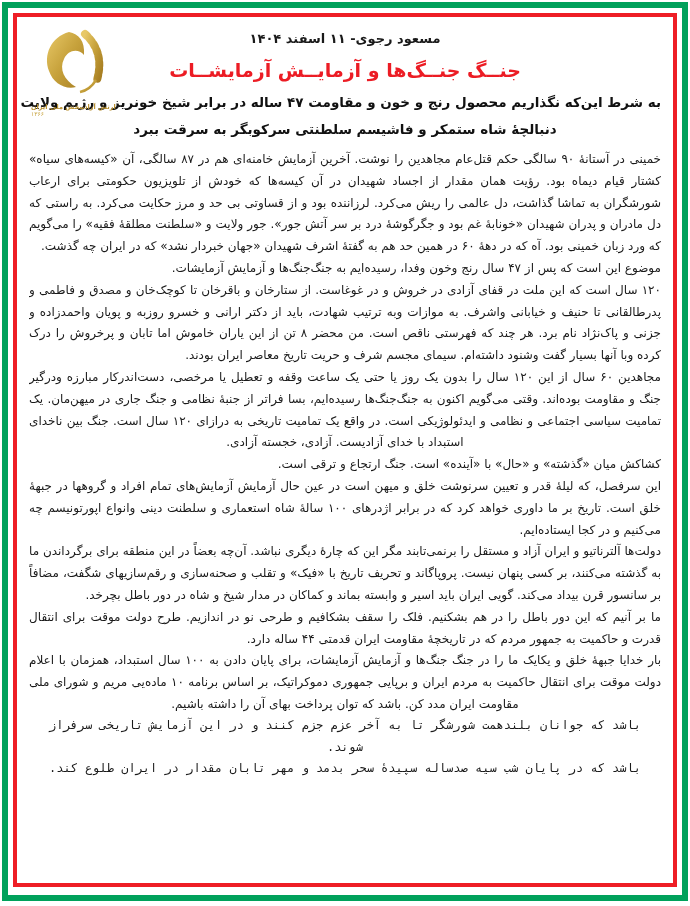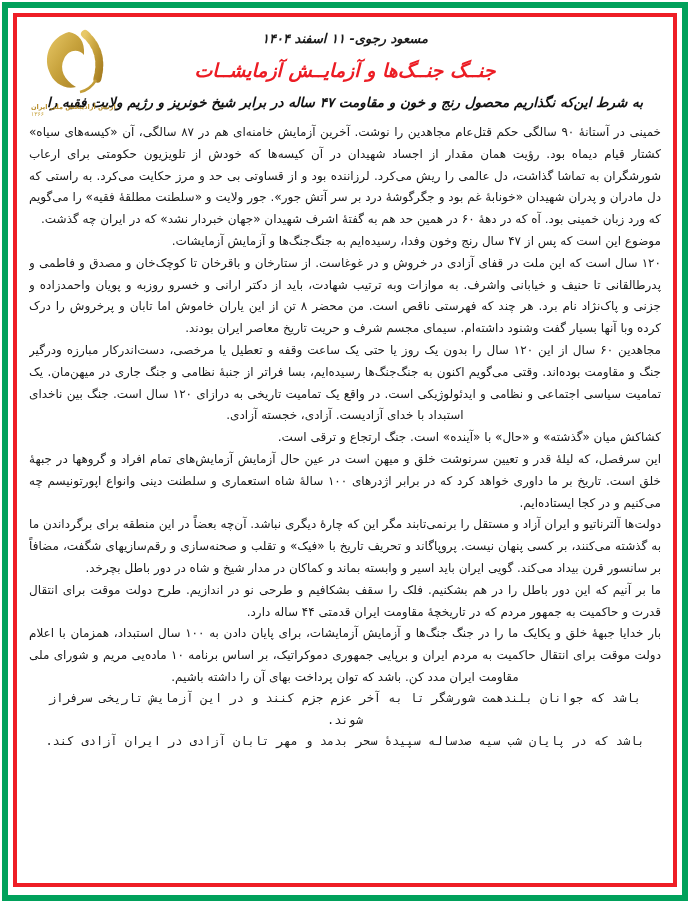--- a/index.html
+++ b/index.html
@@ -29,21 +29,21 @@
   }
   
   .logo{
     position:absolute;left:14px;top:11px;width:86px;
     line-height:1.1;
   }
   .logo svg{display:block;margin:0 auto;}
   .logo-caption{font-size:6.5px;color:#B8902F;font-weight:bold;margin-top:2px;}
   .logo-caption2{font-size:6px;color:#C7A23C;}
   
-  .header{direction:rtl;text-align:center;font-style:italic;}
+  .header{direction:rtl;text-align:center;}
   .byline{font-size:13px;font-weight:600;color:#1a1a1a;margin-top:8px;}
   .title-red{color:#EC1C24;font-weight:bold;white-space:nowrap;}
   .t1{font-size:19px;margin-top:13px;letter-spacing:0.5px;}
   .t2{font-size:15px;margin-top:12px;}
   .title-black{color:#111111;font-weight:bold;white-space:nowrap;}
   .t3{font-size:15px;margin-top:13px;}
   .t4{font-size:13.5px;margin-top:13px;}
   .t5{font-size:13.5px;margin-top:11px;}
   
   .body-text{
@@ -83,31 +83,32 @@
           <path d="M58 52 Q 52 62 42 64" fill="none" stroke="url(#gold)" stroke-width="2.5"></path>
         </svg>
         <div class="logo-caption">ارتش آزادیبخش ملی ایران</div>
         <div class="logo-caption2">۱۳۶۶</div>
       </div>
 
       <div class="header">
         <div class="byline">مسعود رجوی- ۱۱ اسفند ۱۴۰۴</div>
         <div class="title-red t1">جنــگ جنــگ‌ها و آزمایــش آزمایشــات</div>
         <div class="title-black t4">به شرط این‌که نگذاریم محصول رنج و خون و مقاومت ۴۷ ساله در برابر شیخ خونریز و رژیم ولایت فقیه را</div>
+        <div class="title-black t5">دنبالچهٔ شاه ستمکر و فاشیسم سلطنتی سرکوبگر به سرقت ببرد</div>
       </div>
 
       <div class="body-text" id="body-text">
           <p class="para align-justify">خمینی در آستانهٔ ۹۰ سالگی حکم قتل‌عام مجاهدین را نوشت. آخرین آزمایش خامنه‌ای هم در ۸۷ سالگی، آن «کیسه‌های سیاه» کشتار قیام دیماه بود. رؤیت همان مقدار از اجساد شهیدان در آن کیسه‌ها که خودش از تلویزیون حکومتی برای ارعاب شورشگران به تماشا گذاشت، دل عالمی را ریش می‌کرد. لرزاننده بود و از قساوتی بی حد و مرز حکایت می‌کرد. به راستی که دل مادران و پدران شهیدان «خونابهٔ غم بود و جگرگوشهٔ درد بر سر آتش جور». جور ولایت و «سلطنت مطلقهٔ فقیه» را می‌گویم که ورد زبان خمینی بود. آه که در دههٔ ۶۰ در همین حد هم به گفتهٔ اشرف شهیدان «جهان خبردار نشد» که در ایران چه گذشت.</p>
           <p class="para align-right">موضوع این است که پس از ۴۷ سال رنج وخون وفدا، رسیده‌ایم به جنگ‌جنگ‌ها و آزمایش آزمایشات.</p>
           <p class="para align-justify">۱۲۰ سال است که این ملت در قفای آزادی در خروش و در غوغاست. از ستارخان و باقرخان تا کوچک‌خان و مصدق و فاطمی و پدرطالقانی تا حنیف و خیابانی واشرف. به موازات وبه ترتیب شهادت، باید از دکتر ارانی و خسرو روزبه و پویان واحمدزاده و جزنی و پاک‌نژاد نام برد. هر چند که فهرستی ناقص است. من محضر ۸ تن از این یاران خاموش اما تابان و پرخروش را درک کرده وبا آنها بسیار گفت وشنود داشته‌ام. سیمای مجسم شرف و حریت تاریخ معاصر ایران بودند.</p>
           <p class="para align-justify-center">مجاهدین ۶۰ سال از این ۱۲۰ سال را بدون یک روز یا حتی یک ساعت وقفه و تعطیل یا مرخصی، دست‌اندرکار مبارزه ودرگیر جنگ و مقاومت بوده‌اند. وقتی می‌گویم اکنون به جنگ‌جنگ‌ها رسیده‌ایم، بسا فراتر از جنبهٔ نظامی و جنگ جاری در میهن‌مان. یک تمامیت سیاسی اجتماعی و نظامی و ایدئولوژیکی است. در واقع یک تمامیت تاریخی به درازای ۱۲۰ سال است. جنگ بین ناخدای استبداد با خدای آزادیست. آزادی، خجسته آزادی.</p>
           <p class="para align-right">کشاکش میان «گذشته» و «حال» با «آینده» است. جنگ ارتجاع و ترقی است.</p>
           <p class="para align-justify">این سرفصل، که لیلهٔ قدر و تعیین سرنوشت خلق و میهن است در عین حال آزمایش آزمایش‌های تمام افراد و گروهها در جبههٔ خلق است. تاریخ بر ما داوری خواهد کرد که در برابر اژدرهای ۱۰۰ سالهٔ شاه استعماری و سلطنت دینی وانواع اپورتونیسم چه می‌کنیم و در کجا ایستاده‌ایم.</p>
           <p class="para align-justify">دولت‌ها آلترناتیو و ایران آزاد و مستقل را برنمی‌تابند مگر این که چارهٔ دیگری نباشد. آن‌چه بعضاً در این منطقه برای برگرداندن ما به گذشته می‌کنند، بر کسی پنهان نیست. پروپاگاند و تحریف تاریخ با «فیک» و تقلب و صحنه‌سازی و رقم‌سازیهای شگفت، مضافاً بر سانسور قرن بیداد می‌کند. گویی ایران باید اسیر و وابسته بماند و کماکان در مدار شیخ و شاه در دور باطل بچرخد.</p>
           <p class="para align-justify">ما بر آنیم که این دور باطل را در هم بشکنیم. فلک را سقف بشکافیم و طرحی نو در اندازیم. طرح دولت موقت برای انتقال قدرت و حاکمیت به جمهور مردم که در تاریخچهٔ مقاومت ایران قدمتی ۴۴ ساله دارد.</p>
           <p class="para align-justify-center">بار خدایا جبههٔ خلق و یکایک ما را در جنگ جنگ‌ها و آزمایش آزمایشات، برای پایان دادن به ۱۰۰ سال استبداد، همزمان با اعلام دولت موقت برای انتقال حاکمیت به مردم ایران و برپایی جمهوری دموکراتیک، بر اساس برنامه ۱۰ ماده‌یی مریم و شورای ملی مقاومت ایران مدد کن. باشد که توان پرداخت بهای آن را داشته باشیم.</p>
           <p class="para align-center">باشد که جوانان بلندهمت شورشگر تا به آخر عزم جزم کنند و در این آزمایش تاریخی سرفراز شوند.</p>
-          <p class="para align-center">باشد که در پایان شب سیه صدساله سپیدهٔ سحر بدمد و مهر تابان آزادی در ایران آزادی کند.</p>
+          <p class="para align-center">باشد که در پایان شب سیه صدساله سپیدهٔ سحر بدمد و مهر تابان مقدار در ایران طلوع کند.</p>
         </div>
 
     </div>
   </div>
 </div>
 
 </body></html>

